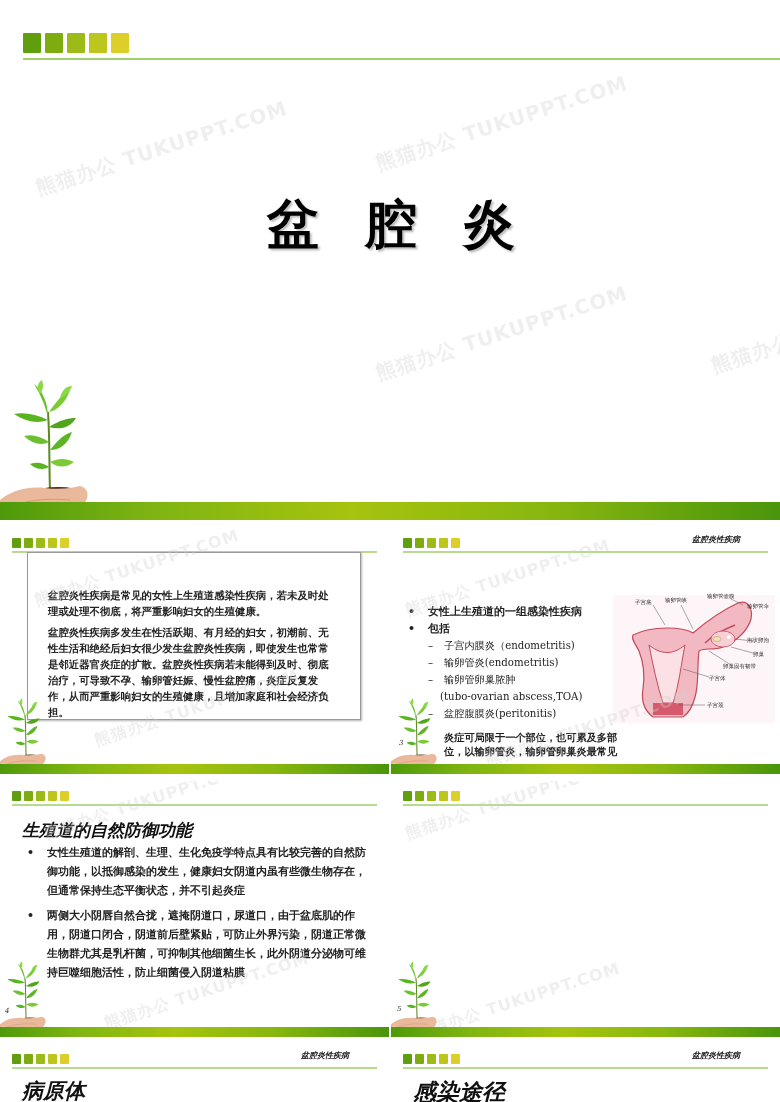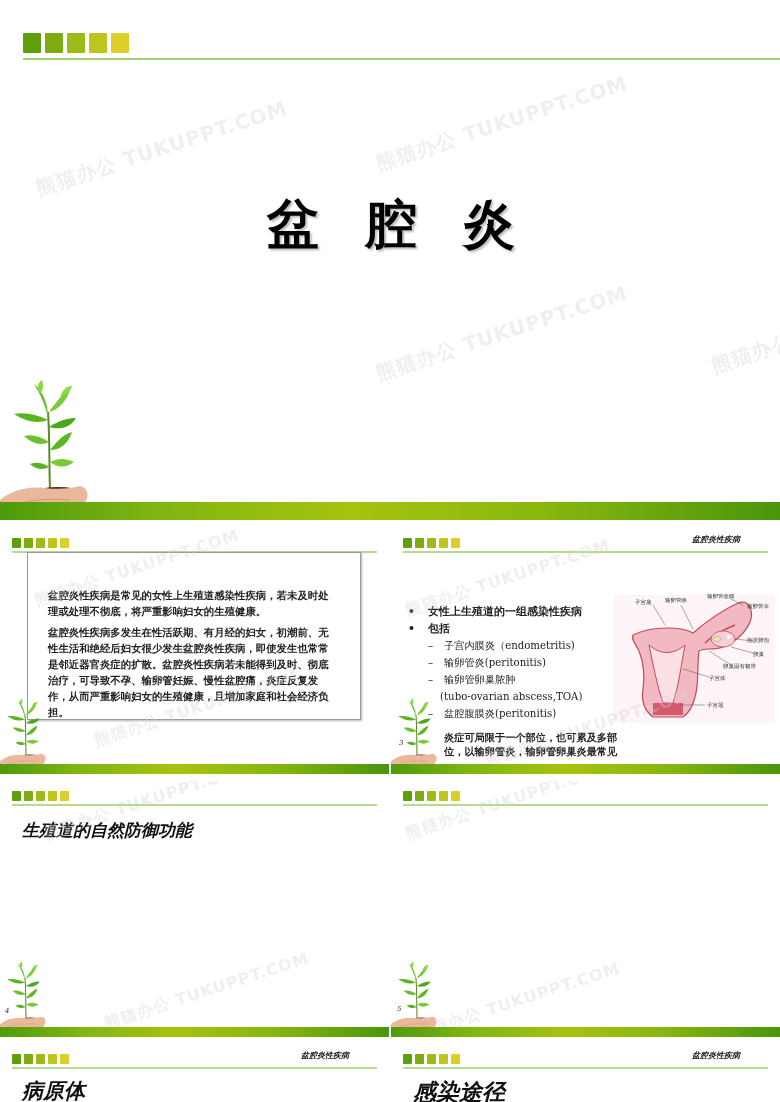--- a/index.html
+++ b/index.html
@@ -174,21 +174,21 @@
     <div class="sq" style="background:#9cba18"></div>
     <div class="sq" style="background:#bcc61c"></div>
     <div class="sq" style="background:#dccf2a"></div>
   </div>
   <div class="header-note">盆腔炎性疾病</div>
   <div class="rule"></div>
   <ul class="bullets">
     <li class="b">女性上生殖道的一组感染性疾病</li>
     <li class="b">包括</li>
     <li class="d">子宫内膜炎（endometritis)</li>
-    <li class="d">输卵管炎(peritonitis)</li>
+    <li class="d">输卵管炎(endometritis)</li>
     <li class="d">输卵管卵巢脓肿</li>
     <li class="cont">(tubo-ovarian abscess,TOA)</li>
     <li class="d">盆腔腹膜炎(peritonitis)</li>
     <li class="para">炎症可局限于一个部位，也可累及多部位，以输卵管炎，输卵管卵巢炎最常见</li>
   </ul>
   <div class="diagram">
     <svg width="162" height="128" viewBox="0 0 162 128">
       <path d="M20 40 C40 30 70 32 80 38 C95 25 110 15 125 8 C135 4 140 14 138 24 C134 38 120 48 110 52 C100 56 92 52 86 56 C84 70 86 90 82 102 C80 110 76 118 70 122 L40 122 C32 116 28 106 30 94 C32 80 30 66 26 56 C22 48 18 44 20 40Z" fill="#f2b9c2" stroke="#c44a5c" stroke-width="1.2"></path>
       <path d="M36 50 C48 60 60 60 72 50 C68 70 66 90 60 108 L50 108 C44 90 40 70 36 50Z" fill="#fbe0e5" stroke="#c44a5c" stroke-width="1"></path>
       <rect x="40" y="108" width="30" height="12" fill="#d55a6c"></rect>
@@ -227,20 +227,24 @@
 <div class="slide s4 small">
   <div class="squares">
     <div class="sq" style="background:#5f9e0c"></div>
     <div class="sq" style="background:#7dab10"></div>
     <div class="sq" style="background:#9cba18"></div>
     <div class="sq" style="background:#bcc61c"></div>
     <div class="sq" style="background:#dccf2a"></div>
   </div>
   <div class="rule"></div>
   <div class="slide-title">生殖道的自然防御功能</div>
+  <ul class="bullets">
+    <li class="b">女性生殖道的解剖、生理、生化免疫学特点具有比较完善的自然防御功能，以抵御感染的发生，健康妇女阴道内虽有些微生物存在，但通常保持生态平衡状态，并不引起炎症</li>
+    <li class="b">两侧大小阴唇自然合拢，遮掩阴道口，尿道口，由于盆底肌的作用，阴道口闭合，阴道前后壁紧贴，可防止外界污染，阴道正常微生物群尤其是乳杆菌，可抑制其他细菌生长，此外阴道分泌物可维持巨噬细胞活性，防止细菌侵入阴道粘膜</li>
+  </ul>
   <div class="watermark" style="left:40px;top:10px;font-size:16px">熊猫办公 TUKUPPT.COM</div>
   <div class="watermark" style="left:100px;top:200px;font-size:16px">熊猫办公 TUKUPPT.COM</div>
   <svg class="plant">
       <use href="#plant-hands"></use>
     </svg>
   <span class="slide-number">4</span>
   <div class="green-bar"></div>
 </div>
 
 <div class="slide s5 small">

